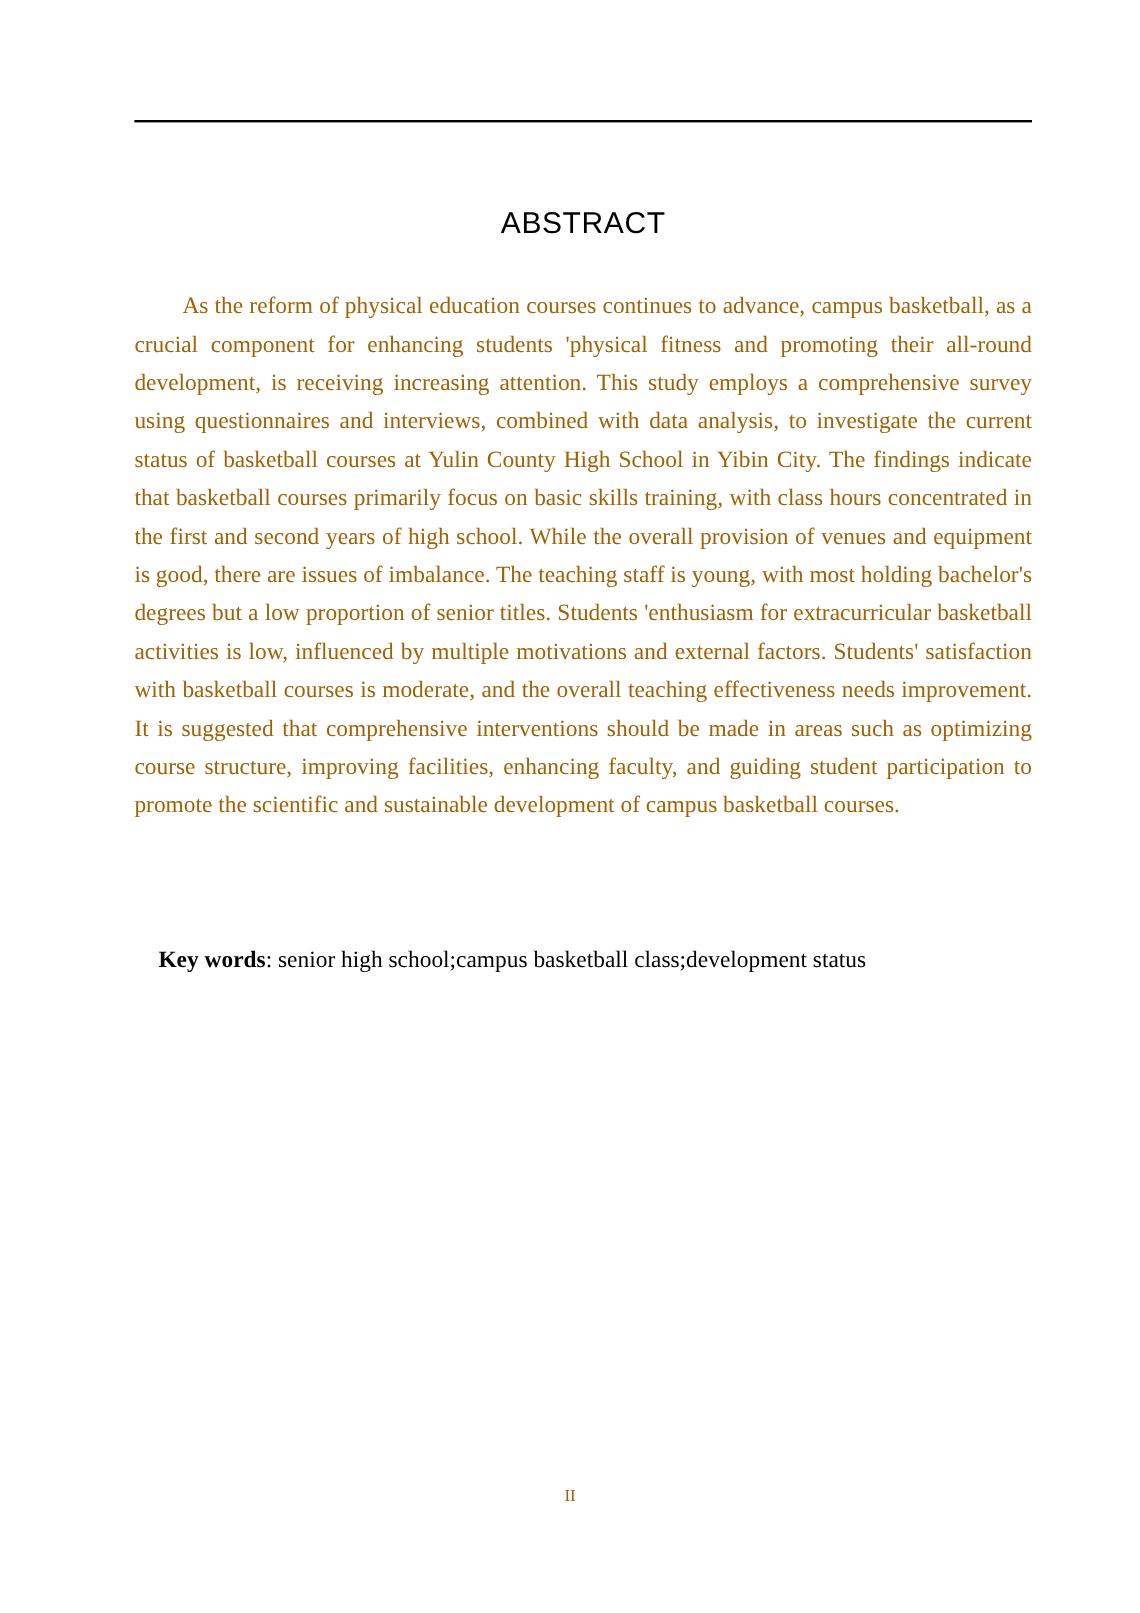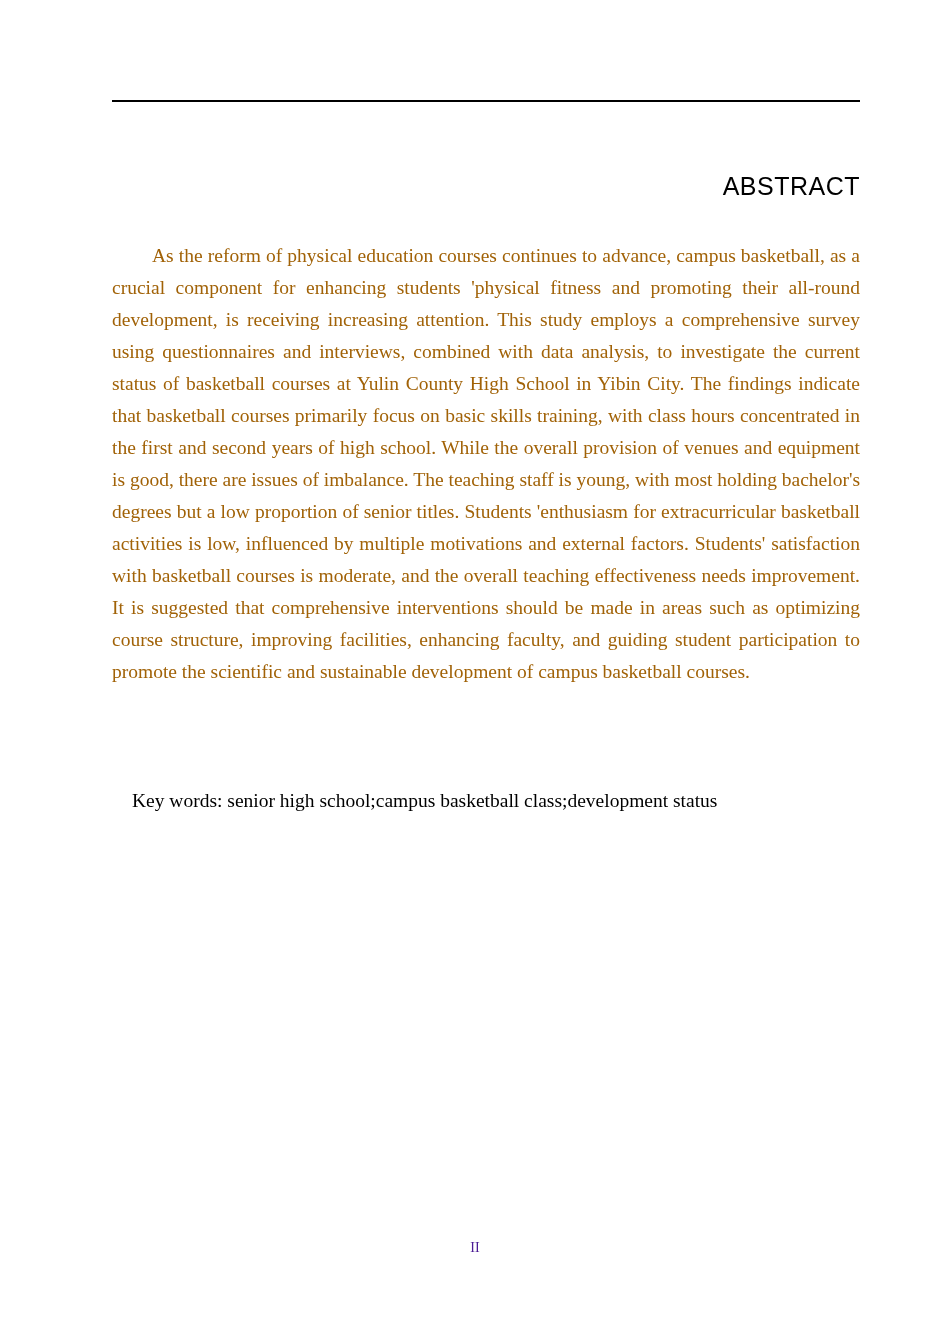--- a/index.html
+++ b/index.html
@@ -21,21 +21,21 @@
     top: 100px;
     width: 748px;
     height: 0;
     border-top: 2px solid #000000;
   }
   .doc-title {
     position: absolute;
     left: 112px;
     top: 172px;
     width: 748px;
-    text-align: right;
+    text-align: center;
     font-family: "Liberation Sans", sans-serif;
     font-size: 25px;
     font-weight: 400;
     color: #000000;
     letter-spacing: 0.5px;
   }
   .abstract-body {
     position: absolute;
     left: 112px;
     top: 240px;
@@ -55,31 +55,31 @@
     left: 112px;
     top: 785px;
     width: 748px;
     font-family: "Liberation Serif", serif;
     font-size: 19.5px;
     line-height: 32px;
     color: #000000;
     text-indent: 20px;
   }
   .keywords .kw-label {
-    font-weight: normal;
+    font-weight: bold;
   }
   .page-number {
     position: absolute;
     left: 0;
     top: 1240px;
     width: 950px;
     text-align: center;
     font-family: "Liberation Serif", serif;
     font-size: 14px;
-    color: #4c1d95;
+    color: #a16207;
   }
 </style>
 </head>
 <body>
 
 <div class="page">
 
   <div class="header-rule"></div>
 
   <div class="doc-title">ABSTRACT</div>

